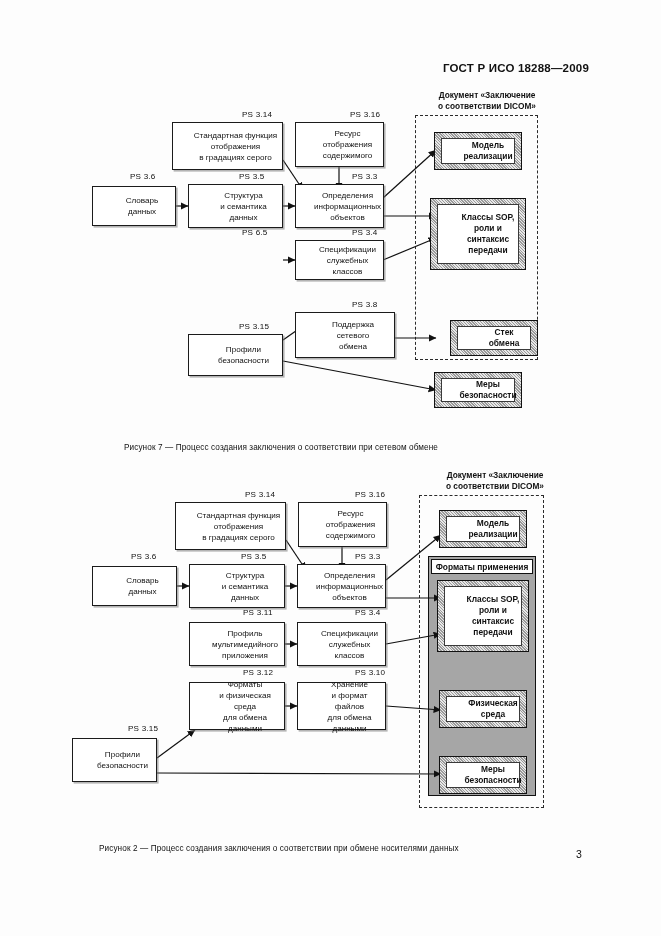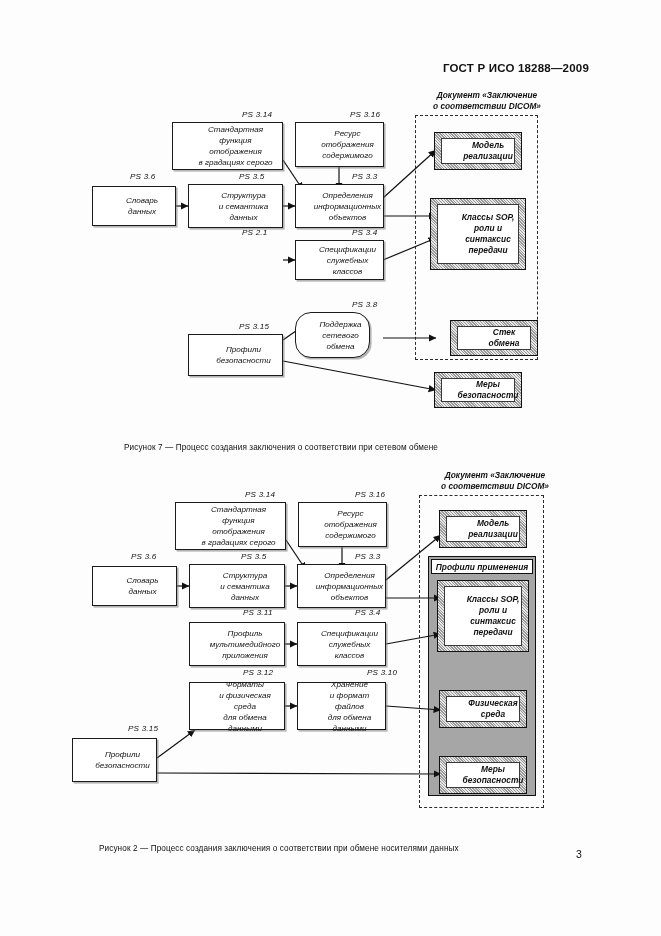--- a/index.html
+++ b/index.html
@@ -28,21 +28,21 @@
   .caption{
     position:absolute;
     font-size:8.2px;
     white-space:nowrap;
     letter-spacing:.1px;
   }
   #caption-1{left:124px;top:443px;}
   #caption-2{left:99px;top:844px;}
 
   
-  .diagram{position:absolute;font-style:italic;}
+  .diagram{position:absolute;}
   #diagram-1{left:0px;top:88px;width:661px;height:345px;}
   #diagram-2{left:0px;top:468px;width:661px;height:345px;}
 
   
   .pbox{
     position:absolute;
     box-sizing:border-box;
     border:1.3px solid #1b1b1b;
     background:#ffffff;
     box-shadow:1.6px 1.6px 0 0 rgba(120,120,120,.55);
@@ -157,21 +157,21 @@
       <line x1="283" y1="252" x2="303" y2="238" stroke="#111" stroke-width="1.2" marker-end="url(#ah1)"></line>
 
       <line x1="283" y1="273" x2="436" y2="302" stroke="#111" stroke-width="1.2" marker-end="url(#ah1)"></line>
     </svg>
 
     <div class="ps-tag" style="left:130px;top:84px;">PS 3.6</div>
     <div class="ps-tag" style="left:242px;top:22px;">PS 3.14</div>
     <div class="ps-tag" style="left:350px;top:22px;">PS 3.16</div>
     <div class="ps-tag" style="left:239px;top:84px;">PS 3.5</div>
     <div class="ps-tag" style="left:352px;top:84px;">PS 3.3</div>
-    <div class="ps-tag" style="left:242px;top:140px;">PS 2.1</div>
+    <div class="ps-tag" style="left:242px;top:140px;">PS 6.5</div>
     <div class="ps-tag" style="left:352px;top:140px;">PS 3.4</div>
     <div class="ps-tag" style="left:239px;top:234px;">PS 3.15</div>
     <div class="ps-tag" style="left:352px;top:212px;">PS 3.8</div>
 
     <div class="pbox" style="left:92px;top:98px;width:84px;height:40px;">
       <div>
         <span>Словарь</span>
         <span>данных</span>
       </div>
     </div>
@@ -215,21 +215,21 @@
       </div>
     </div>
 
     <div class="pbox" style="left:188px;top:246px;width:95px;height:42px;">
       <div>
         <span>Профили</span>
         <span>безопасности</span>
       </div>
     </div>
 
-    <div class="pbox" style="left:295px;top:224px;width:75px;height:46px;border-radius:16px;">
+    <div class="pbox" style="left:295px;top:224px;width:100px;height:46px;">
       <div>
         <span>Поддержка</span>
         <span>сетевого</span>
         <span>обмена</span>
       </div>
     </div>
 
     <div class="bevel" style="left:434px;top:44px;width:88px;height:38px;">
       <div class="inner">
         <div>
@@ -274,21 +274,21 @@
 
   <div class="diagram" id="diagram-2">
 
     <div class="dicom-title" style="left:420px;top:2px;width:150px;">
       <div>Документ «Заключение</div>
       <div>о соответствии DICOM»</div>
     </div>
     <div class="dicom-frame" style="left:419px;top:27px;width:125px;height:313px;"></div>
 
     <div class="profile-wrap" style="left:428px;top:88px;width:108px;height:240px;"></div>
-    <div class="profile-header" style="left:431px;top:91px;width:102px;height:15px;">Профили применения</div>
+    <div class="profile-header" style="left:431px;top:91px;width:102px;height:15px;">Форматы применения</div>
 
     <svg class="diag-svg" width="661" height="345">
       <defs>
         <marker id="ah2" markerWidth="7" markerHeight="7" refX="6.2" refY="3" orient="auto">
           <path d="M0,0 L6.5,3 L0,6 z" fill="#111"></path>
         </marker>
       </defs>
 
       <line x1="177" y1="118" x2="189" y2="118" stroke="#111" stroke-width="1.2" marker-end="url(#ah2)"></line>
 
@@ -316,21 +316,21 @@
     </svg>
 
     <div class="ps-tag" style="left:131px;top:84px;">PS 3.6</div>
     <div class="ps-tag" style="left:245px;top:22px;">PS 3.14</div>
     <div class="ps-tag" style="left:355px;top:22px;">PS 3.16</div>
     <div class="ps-tag" style="left:241px;top:84px;">PS 3.5</div>
     <div class="ps-tag" style="left:355px;top:84px;">PS 3.3</div>
     <div class="ps-tag" style="left:243px;top:140px;">PS 3.11</div>
     <div class="ps-tag" style="left:355px;top:140px;">PS 3.4</div>
     <div class="ps-tag" style="left:243px;top:200px;">PS 3.12</div>
-    <div class="ps-tag" style="left:355px;top:200px;margin-left:12px;">PS 3.10</div>
+    <div class="ps-tag" style="left:355px;top:200px;">PS 3.10</div>
     <div class="ps-tag" style="left:128px;top:256px;">PS 3.15</div>
 
     <div class="pbox" style="left:92px;top:98px;width:85px;height:40px;">
       <div>
         <span>Словарь</span>
         <span>данных</span>
       </div>
     </div>
 
     <div class="pbox" style="left:175px;top:34px;width:111px;height:48px;">

